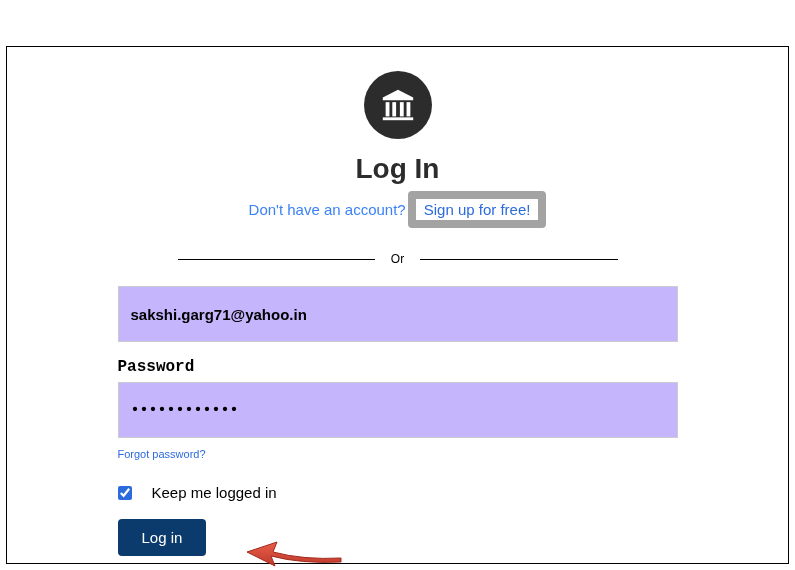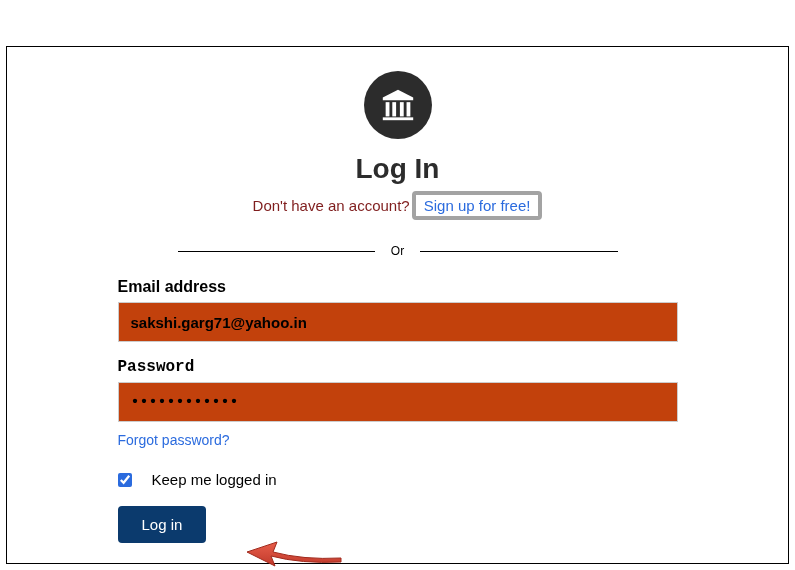--- a/index.html
+++ b/index.html
@@ -48,29 +48,29 @@
       margin-top: 14px;
     }
     .subtitle-row {
       margin-top: 6px;
       font-size: 15px;
       display: flex;
       align-items: center;
       gap: 2px;
     }
     .subtitle-text {
-      color: #7f1d1d;
+      color: #3b82f6;
     }
     .signup-link {
       color: #2b6bde;
       text-decoration: none;
       padding: 2px 4px;
     }
     .highlight-box {
-      border: 4px solid #a3a3a3;
+      border: 8px solid #a3a3a3;
       border-radius: 4px;
       display: inline-block;
       padding: 2px 4px;
     }
     .or-row {
       margin-top: 24px;
       display: flex;
       align-items: center;
       width: 440px;
       gap: 16px;
@@ -89,38 +89,38 @@
       margin-top: 20px;
     }
     .field-label {
       font-weight: 700;
       font-size: 16px;
       margin-bottom: 6px;
       display: block;
     }
     .text-input {
       width: 100%;
-      height: 40px;
+      height: 56px;
       border: 1px solid #ccc;
-      background: #c2410c;
+      background: #c4b5fd;
       padding: 0 12px;
       font-size: 15px;
       font-weight: 700;
       font-family: inherit;
       outline: none;
     }
     .password-field {
       margin-top: 16px;
       font-family: Liberation Mono, monospace;
     }
     .forgot-link {
       display: inline-block;
       margin-top: 10px;
       color: #2b6bde;
-      font-size: 14px;
+      font-size: 11px;
       text-decoration: none;
     }
     .checkbox-row {
       margin-top: 22px;
       display: flex;
       align-items: center;
       gap: 20px;
     }
     .checkbox {
       width: 14px;
@@ -174,21 +174,20 @@
     </div>
 
     <div class="or-row">
       <div class="or-line"></div>
       <span class="or-text">Or</span>
       <div class="or-line"></div>
     </div>
 
     <div class="form-section">
 
-      <label class="field-label">Email address</label>
       <input type="text" class="text-input" value="sakshi.garg71@yahoo.in" style="">
 
       <div class="password-field">
         <label class="field-label">Password</label>
         <input type="password" class="text-input" value="••••••••••••" style="">
       </div>
 
       <a href="#" class="forgot-link">Forgot password?</a>
 
       <div class="checkbox-row">

